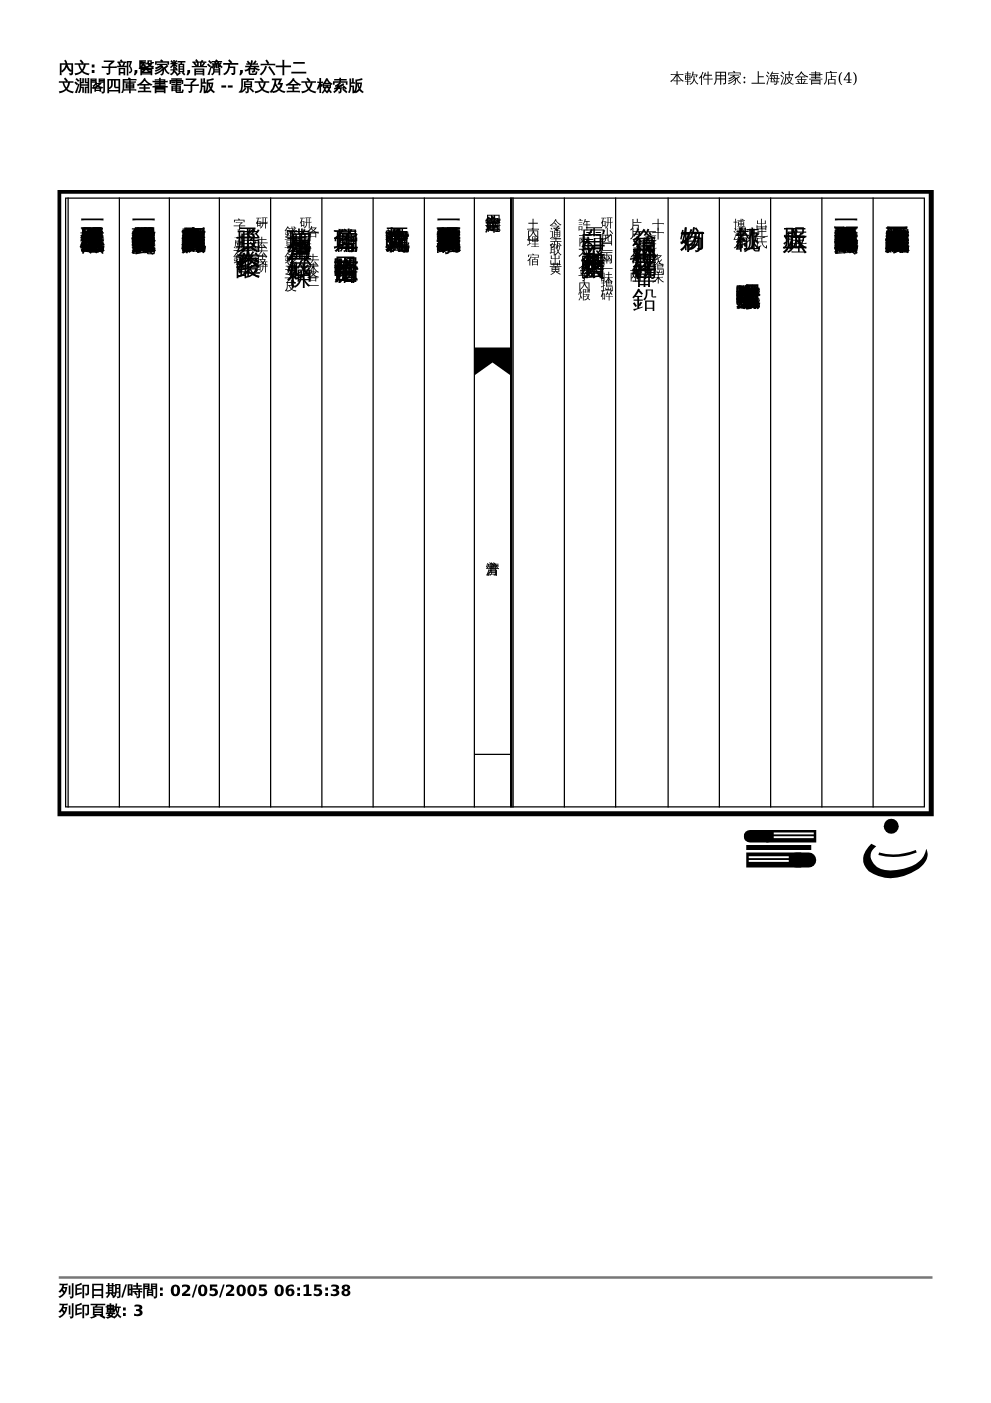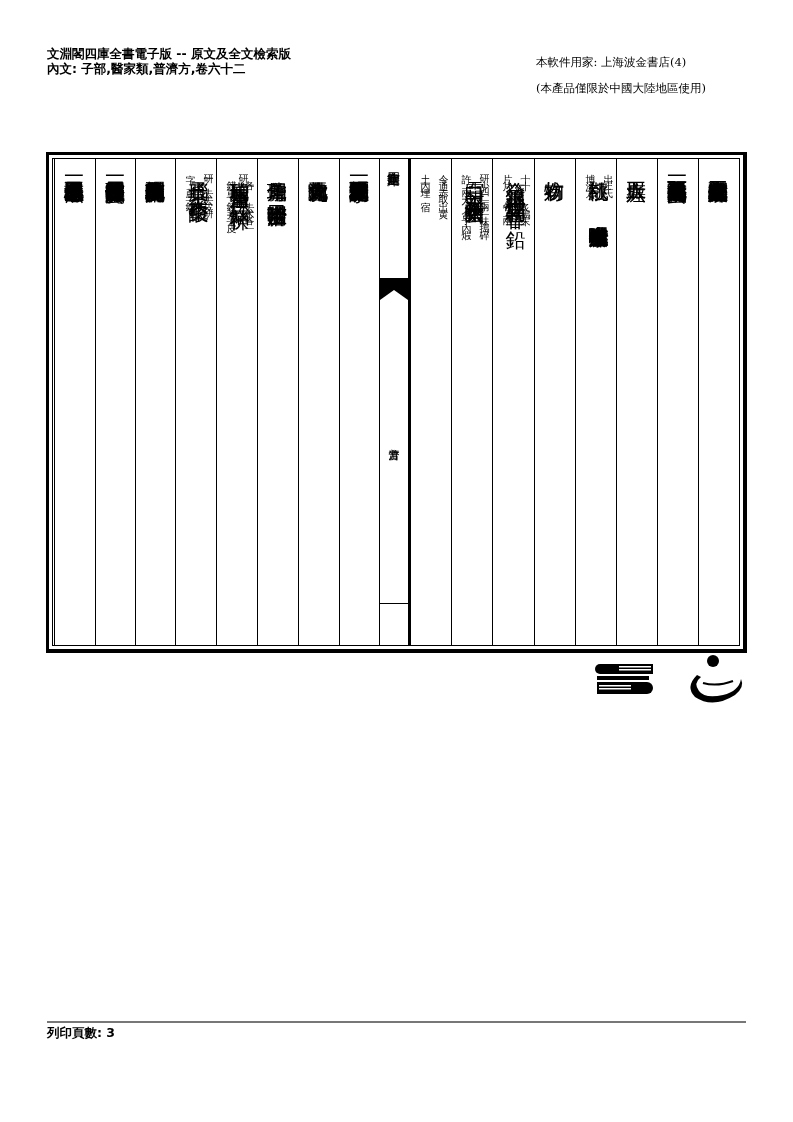--- a/index.html
+++ b/index.html
@@ -19,27 +19,26 @@
   .center-sub { position:absolute; left:7px; top:282px; font-family:"DejaVu Serif", serif; font-size:11px; line-height:13px; writing-mode:vertical-rl; text-orientation:upright; }
   .center-rule { position:absolute; left:0; top:445px; width:29px; height:1px; background:#000; }
   .logo { position:absolute; top:662px; }
   .footer-rule { position:absolute; left:47px; top:1021px; width:699px; height:2px; background:#777; }
   .footer { position:absolute; left:47px; top:1025px; font-family:"DejaVu Sans", sans-serif; font-weight:bold; font-size:12.5px; line-height:15.5px; }
 </style>
 </head>
 <body>
 
 <div class="hdr-left">
+  <div>內文: 子部,醫家類,普濟方,卷六十二</div>
   <div>文淵閣四庫全書電子版 -- 原文及全文檢索版</div>
-  <div>內文: 子部,醫家類,普濟方,卷六十二</div>
 </div>
 
 <div class="hdr-right">
   <div>本軟件用家: 上海波金書店(4)</div>
-  <div>(本產品僅限於中國大陸地區使用)</div>
 </div>
 
 <div class="frame-outer"></div>
 <div class="frame-inner"></div>
 
 <div id="columns">
     <div class="col" style="left: 698px; width: 42px; border-left: 1px solid rgb(0, 0, 0);">
       <div class="vt" style="left: 8px; top: 8px;"><span class="seg">右細剉七味如麻豆以水三升半煮取七合絞去滓</span></div>
     </div>
     <div class="col" style="left: 657px; width: 41px;">
@@ -164,14 +163,15 @@
 <div class="logo" style="left:683px; top:653px;">
   <svg width="64" height="56" viewBox="0 0 64 56">
     <circle cx="30" cy="8" r="6" fill="#000"></circle>
     <path d="M14 22 Q2 34 12 44 Q30 56 52 42 Q62 34 58 26 Q56 38 40 42 Q22 46 16 38 Q10 30 18 24 Z" fill="#000"></path>
     <path d="M20 30 Q34 34 50 28" stroke="#000" stroke-width="2" fill="none"></path>
   </svg>
 </div>
 
 <div class="footer-rule"></div>
 <div class="footer">
+  <div>列印日期/時間: 02/05/2005 06:15:38</div>
   <div>列印頁數: 3</div>
 </div>
 
 </body></html>

